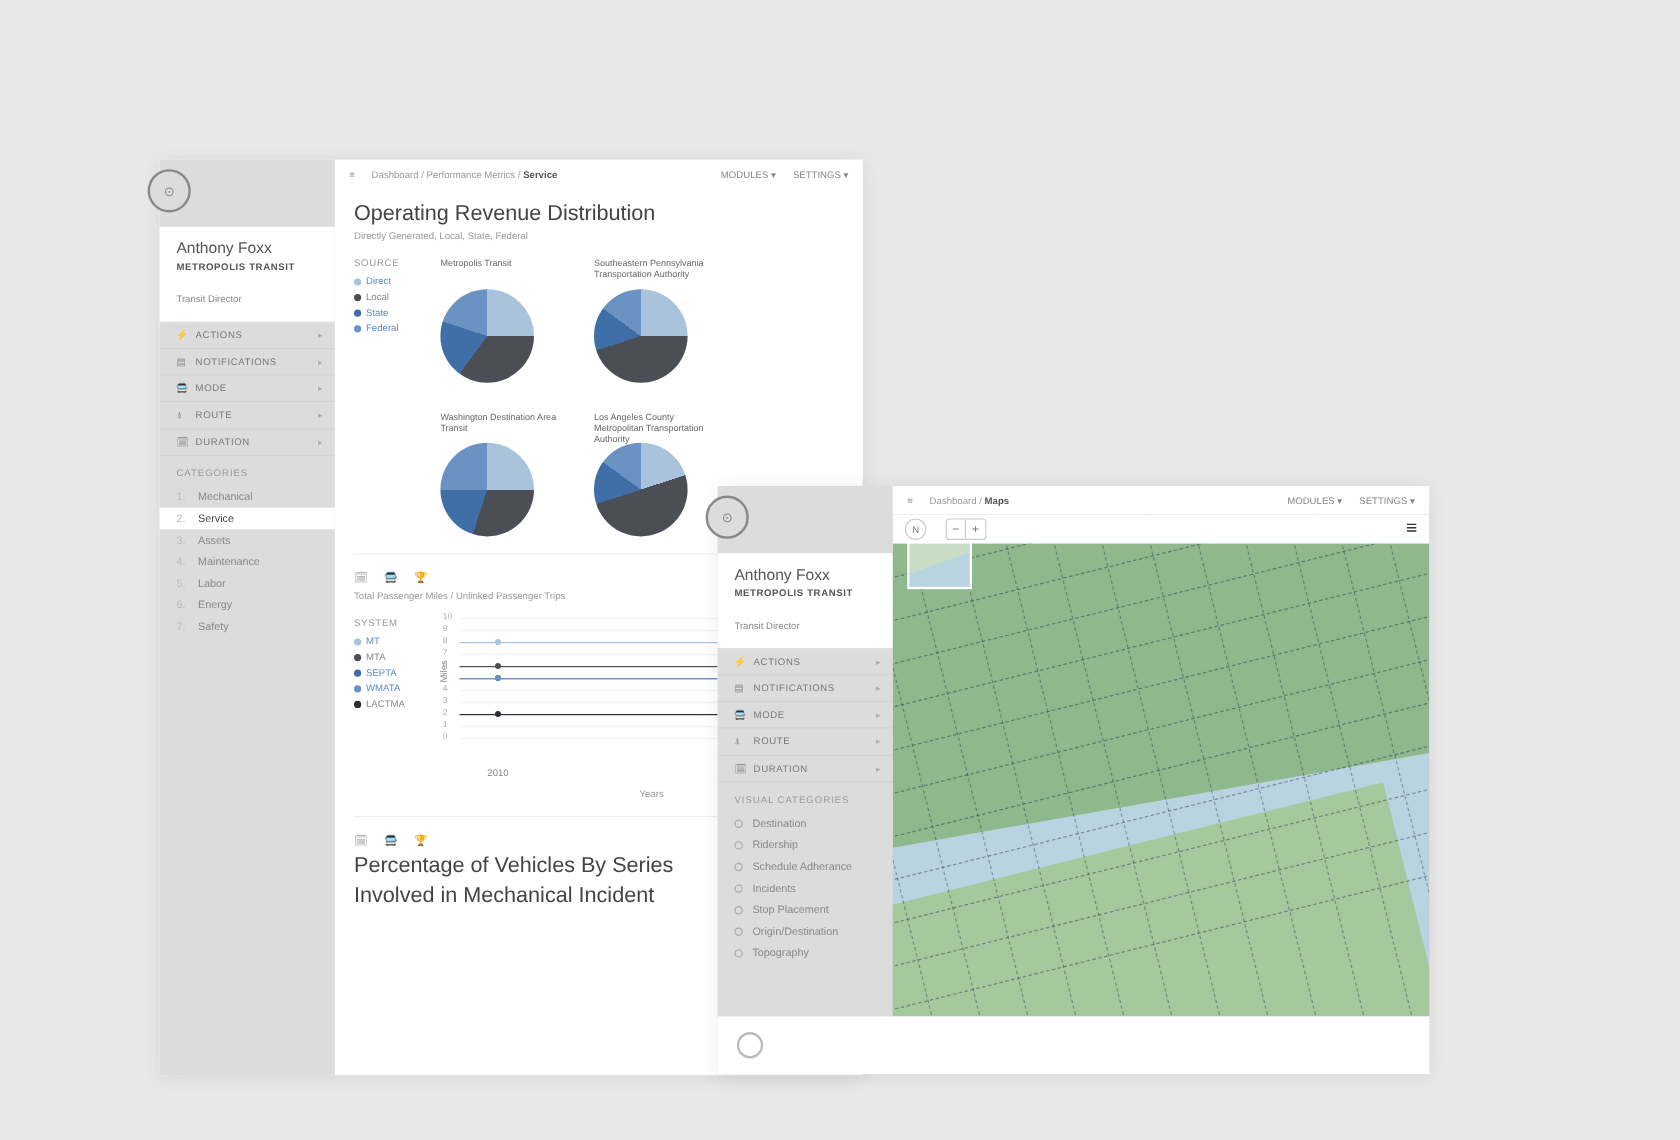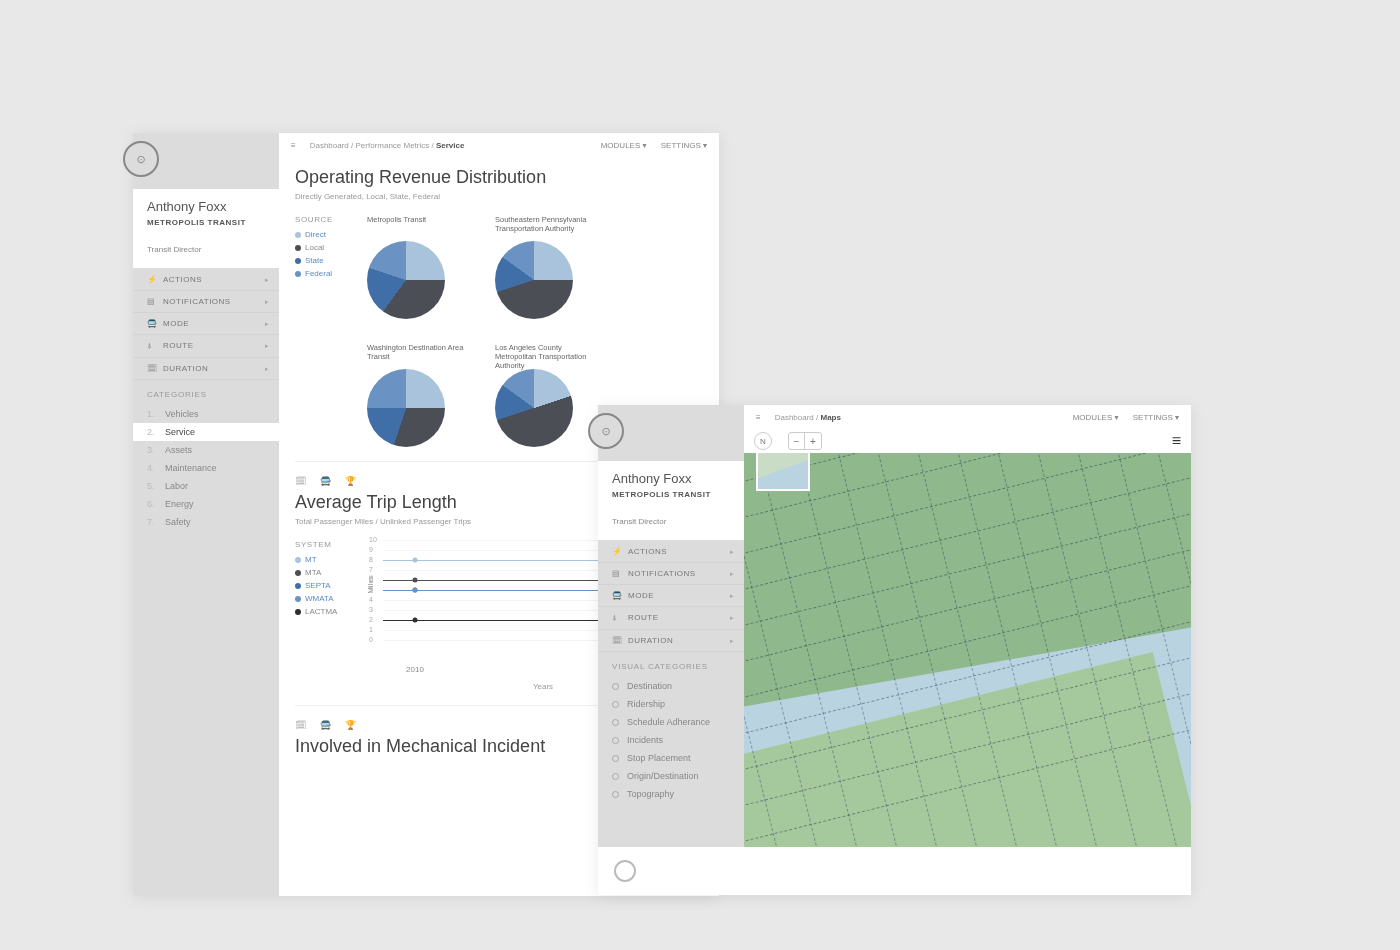--- a/index.html
+++ b/index.html
@@ -115,21 +115,21 @@
           </div>
           <div class="nav-item">
             <span><span class="ic">🗓</span>DURATION</span>
             <span class="chev">▸</span>
           </div>
         </div>
       <div class="section-hdr">CATEGORIES</div>
       <div id="catsA">
           <div class="cat-item">
             <span class="num">1.</span>
-            <span>Vehicles</span>
+            <span>Mechanical</span>
           </div>
           <div class="cat-item active">
             <span class="num">2.</span>
             <span>Service</span>
           </div>
           <div class="cat-item">
             <span class="num">3.</span>
             <span>Assets</span>
           </div>
           <div class="cat-item">
@@ -198,21 +198,20 @@
           <div class="pie" style="background: conic-gradient(rgb(169, 195, 220) 0%, rgb(169, 195, 220) 20%, rgb(75, 79, 85) 20%, rgb(75, 79, 85) 70%, rgb(63, 111, 166) 70%, rgb(63, 111, 166) 85%, rgb(106, 146, 194) 85%, rgb(106, 146, 194) 100%);"></div>
         </div>
       </div>
 
     <div class="toolbar">
       <span>🗓</span>
       <span>🚍</span>
       <span>🏆</span>
     </div>
 
-    <div class="h1">Average Trip Length</div>
     <div class="sub">Total Passenger Miles / Unlinked Passenger Trips</div>
     <div class="legend-col">
       <div class="legend-hdr">SYSTEM</div>
       <div id="leg2">
           <div class="lg act"><span class="dot" style="background:#a9c3dc"></span>MT</div>
           <div class="lg"><span class="dot" style="background:#4b4f55"></span>MTA</div>
           <div class="lg act"><span class="dot" style="background:#3f6fa6"></span>SEPTA</div>
           <div class="lg act"><span class="dot" style="background:#6a92c2"></span>WMATA</div>
           <div class="lg"><span class="dot" style="background:#2b2e33"></span>LACTMA</div>
         </div>
@@ -260,20 +259,21 @@
         <div class="plot-dot" style="left: 70%; top: 80px; background: rgb(43, 46, 51);"></div>
       </div>
     <div class="x-title" style="margin-left:88px">Years</div>
 
     <div class="toolbar">
       <span>🗓</span>
       <span>🚍</span>
       <span>🏆</span>
     </div>
 
+    <div class="h1">Percentage of Vehicles By Series</div>
     <div class="h1">Involved in Mechanical Incident</div>
 
   </div>
 </div>
 
 <div class="panel panel-b">
   <div class="sidebar">
     <div class="logo">⊙</div>
     <div class="sidebar-body">
       <div class="user-block">

